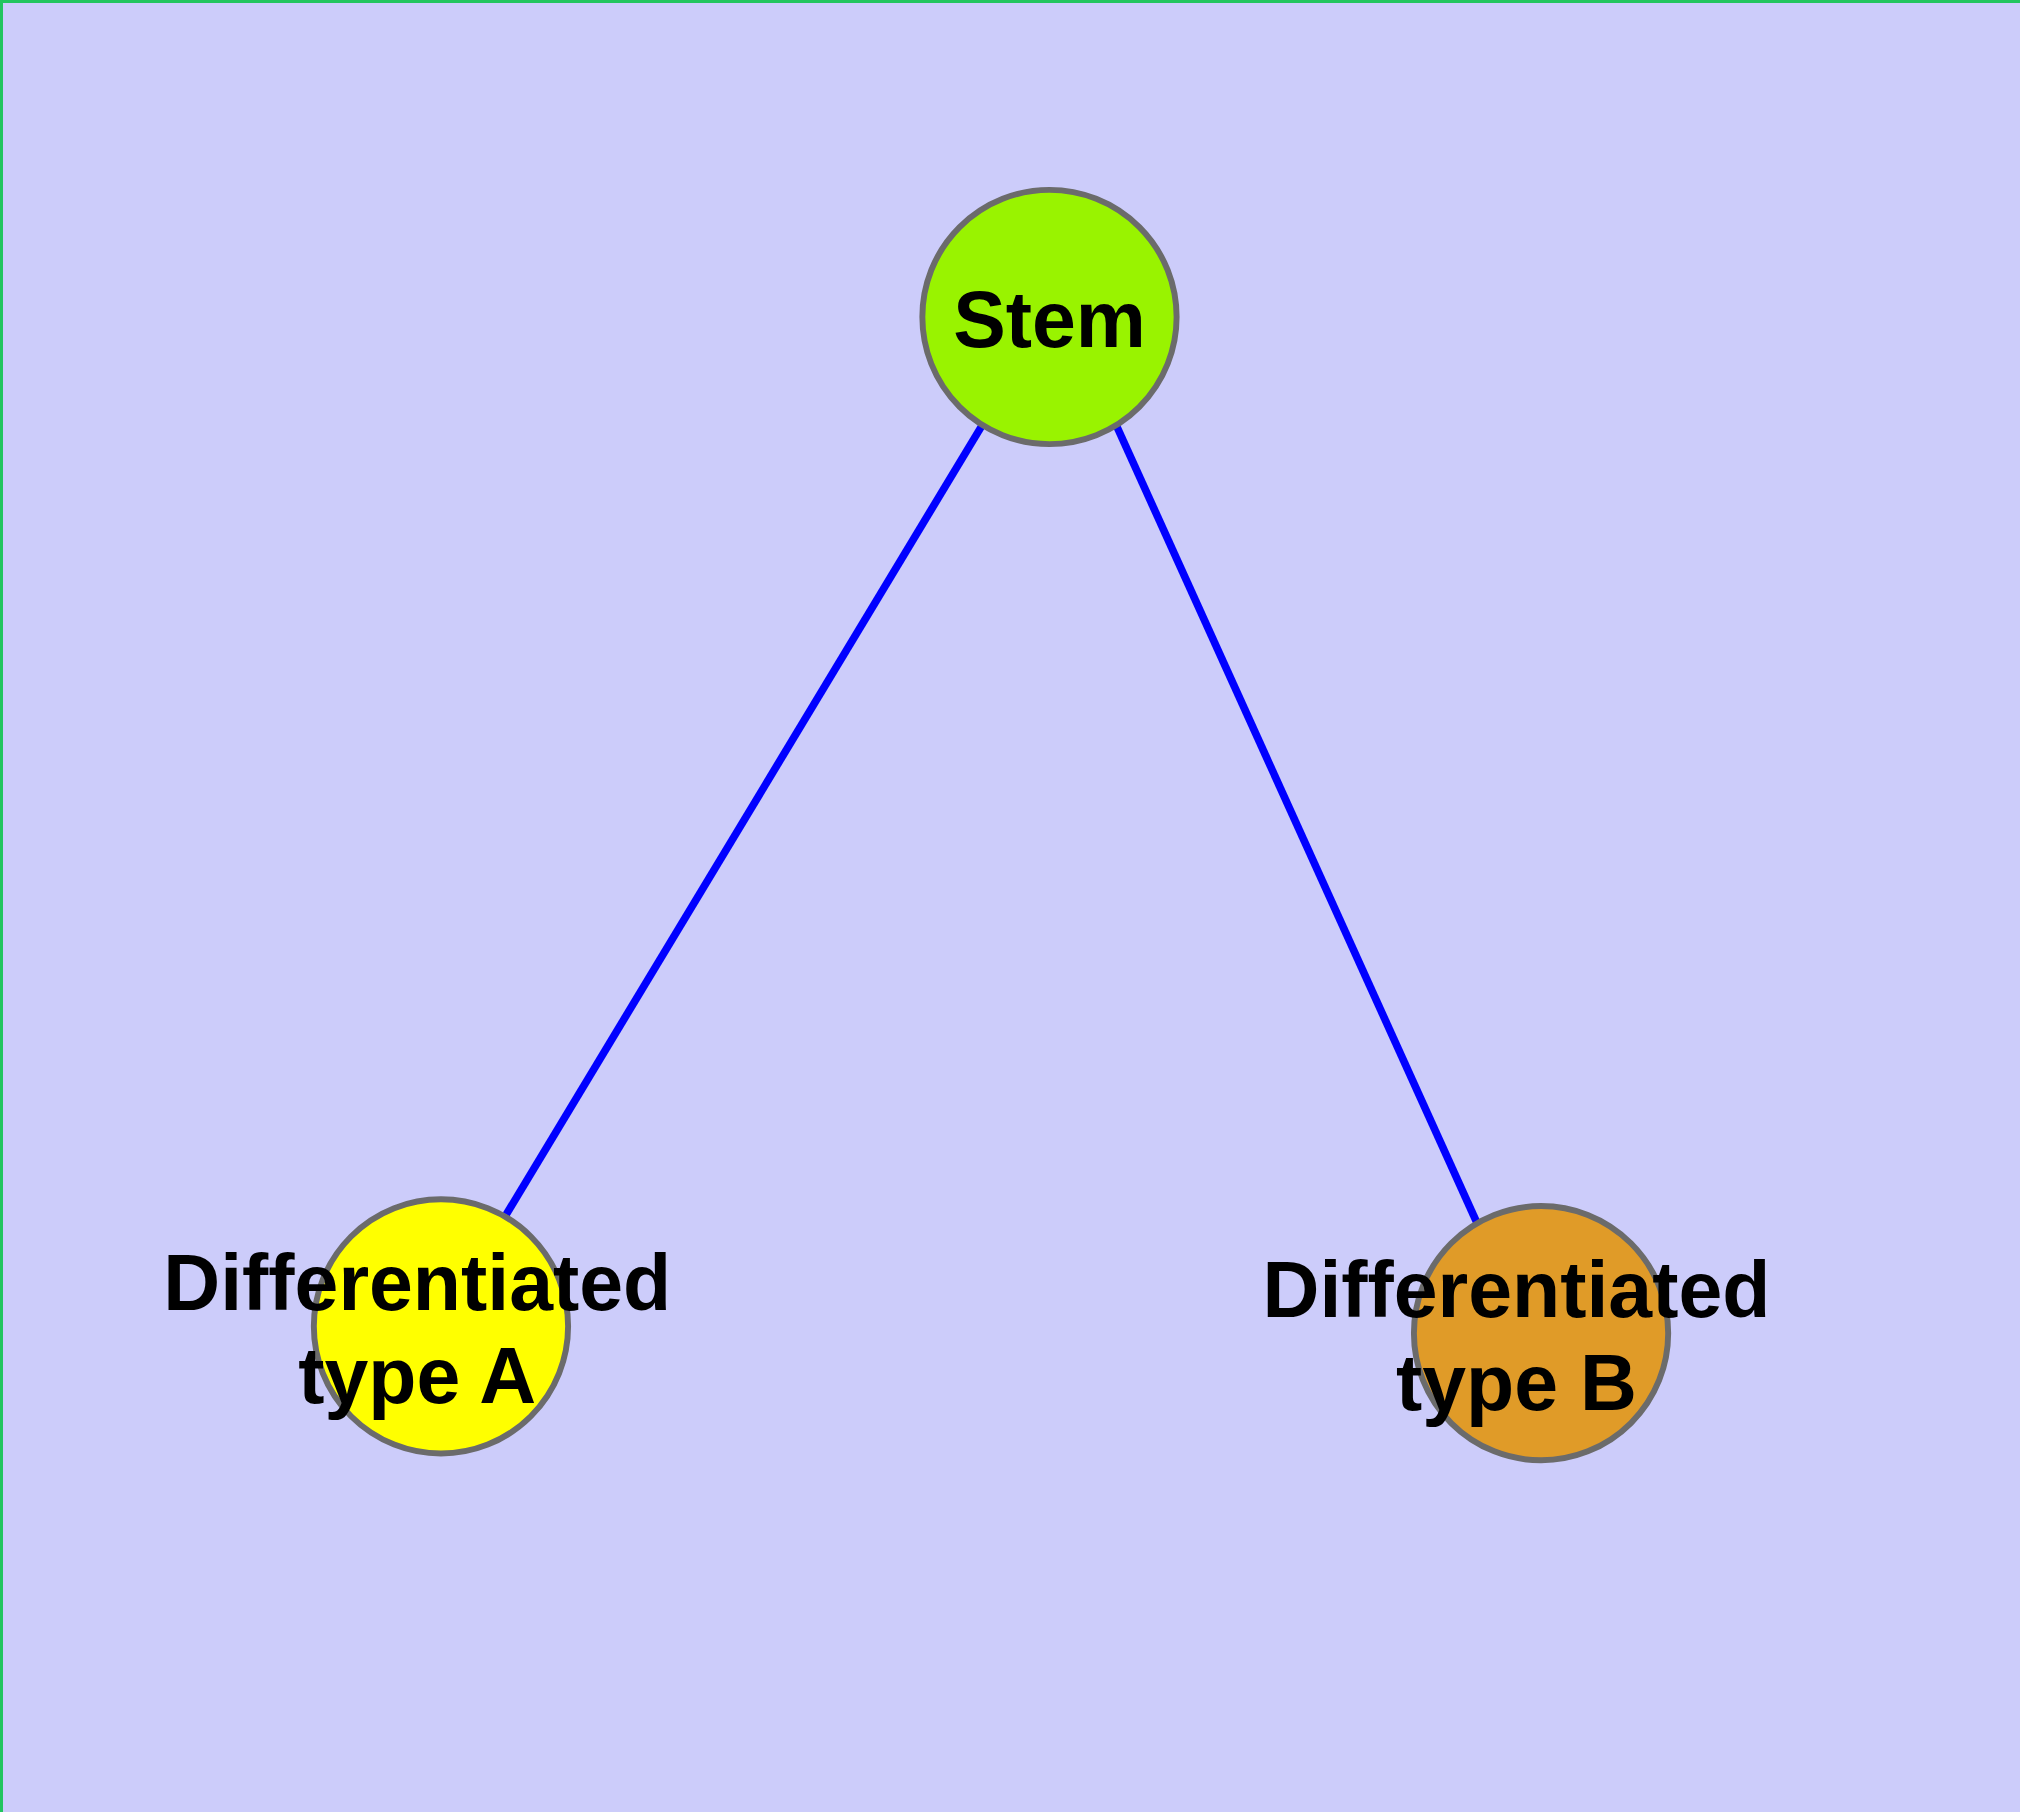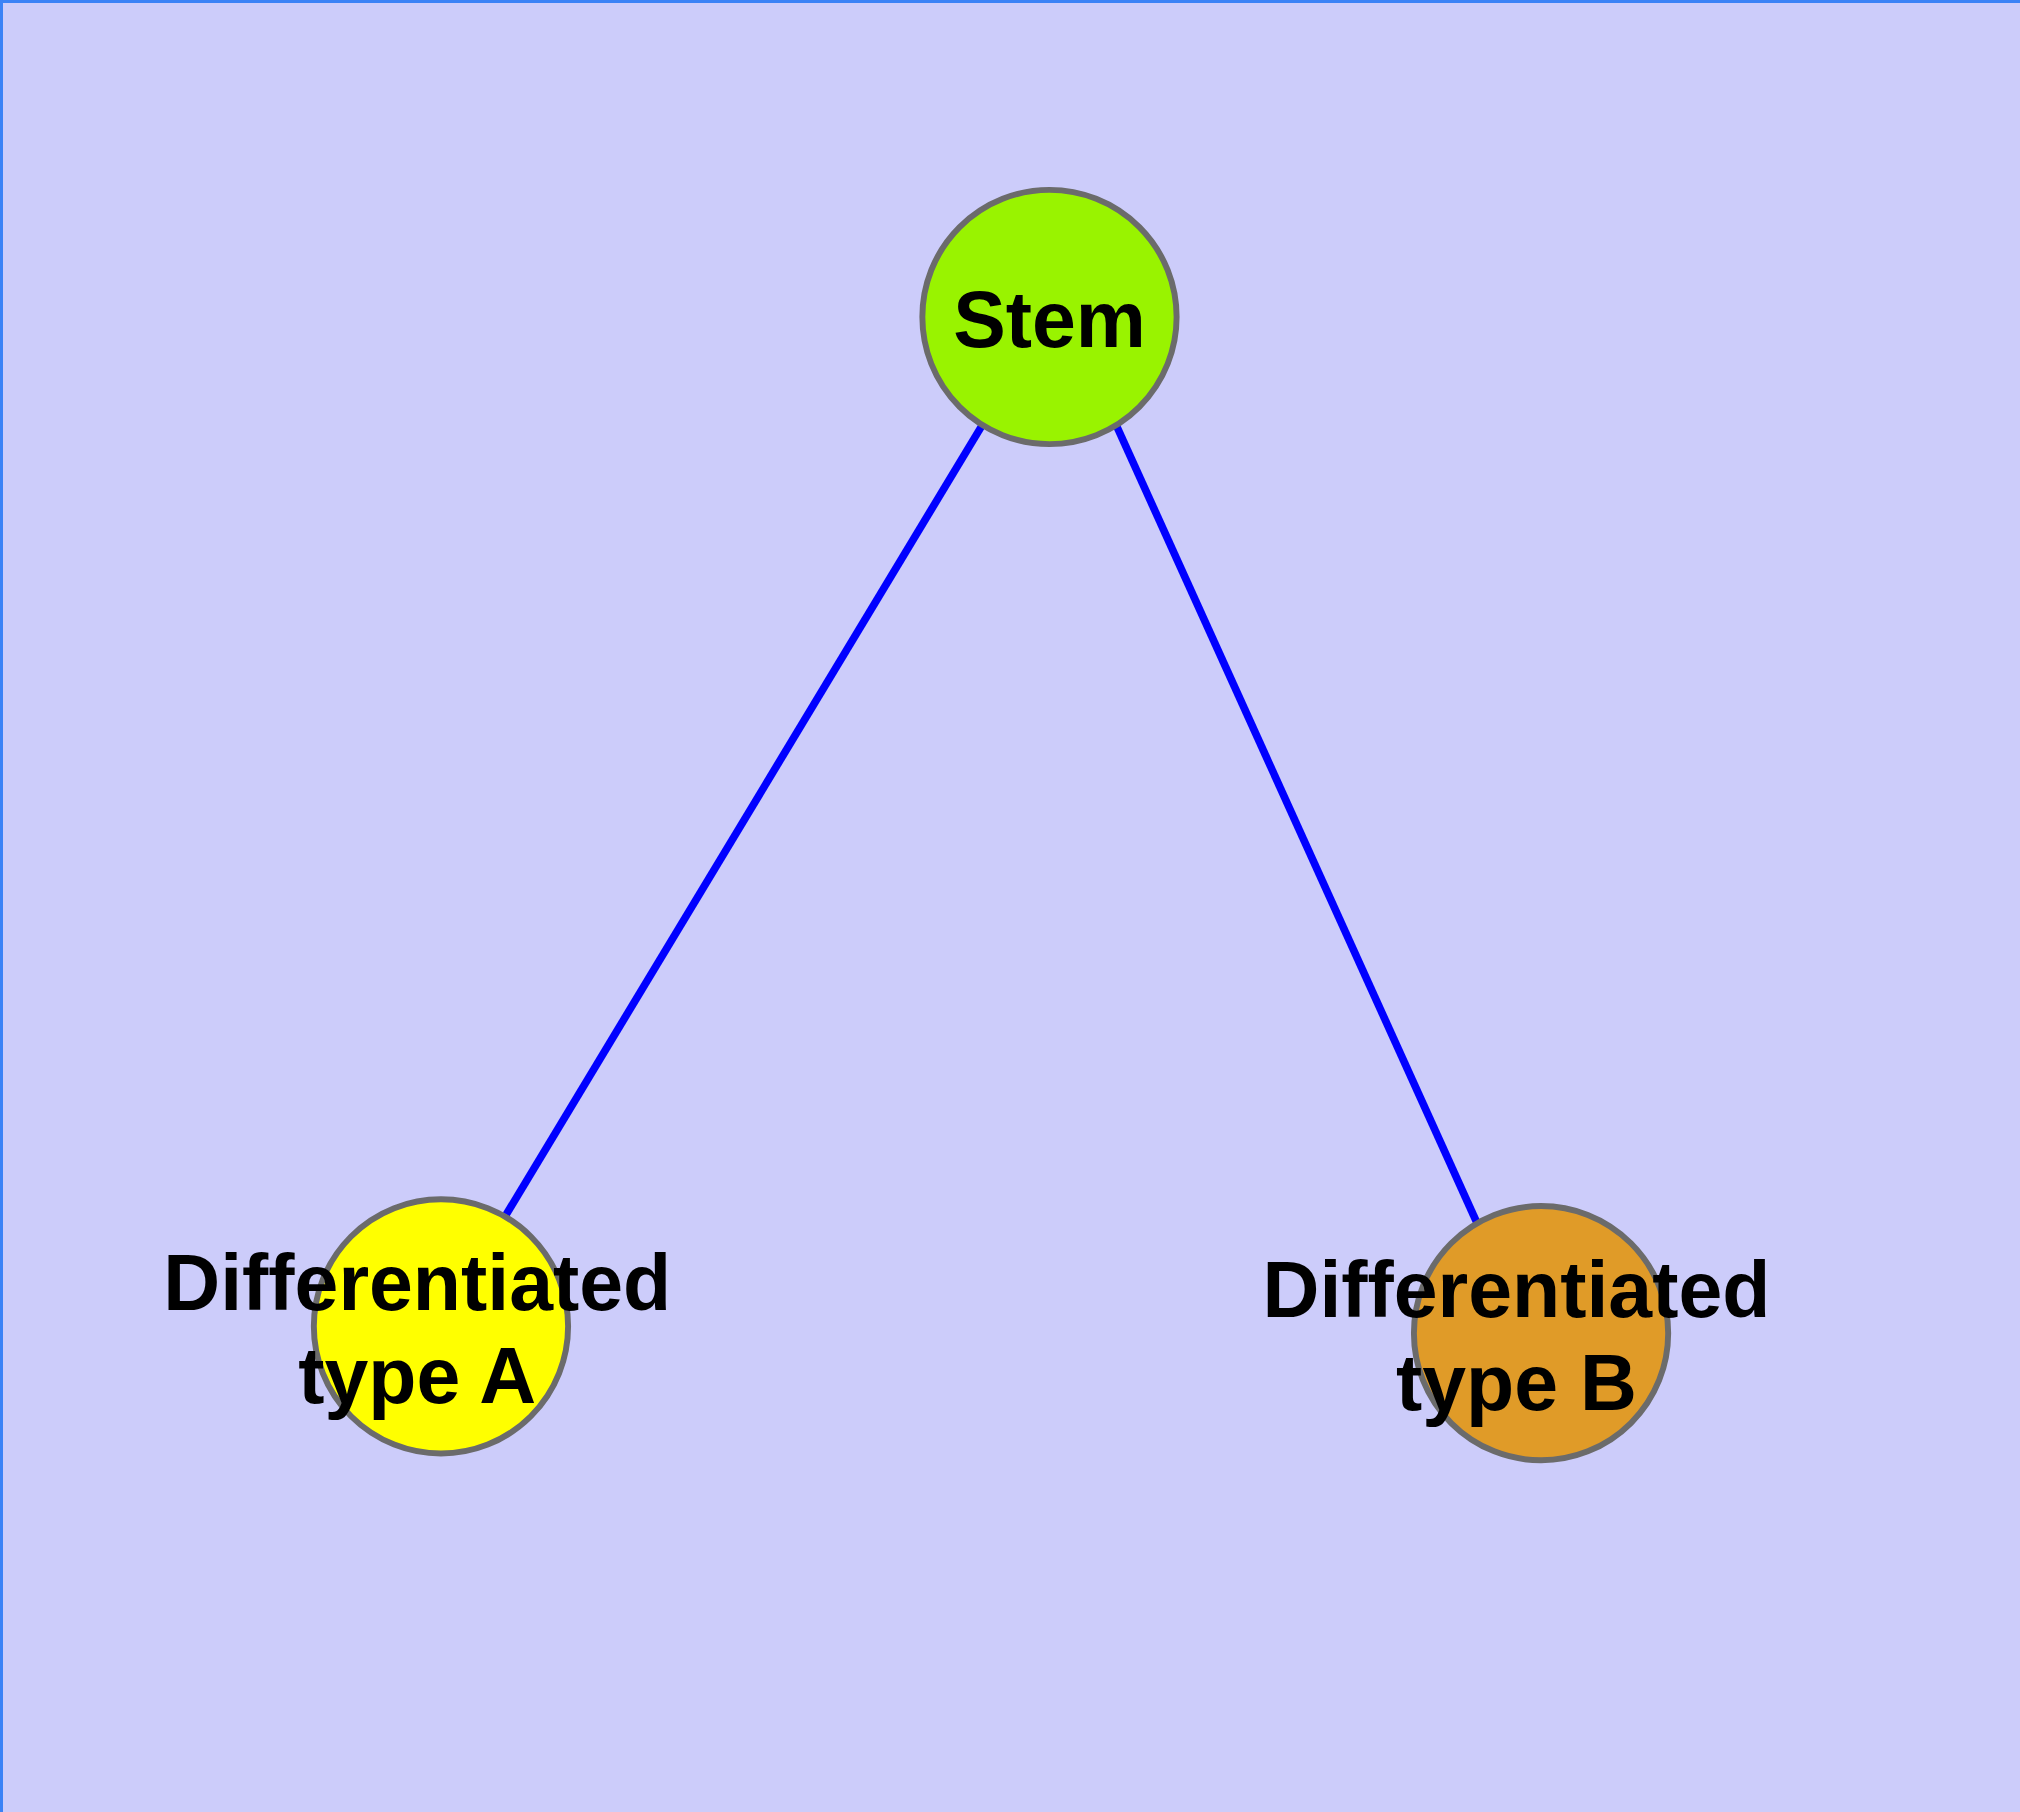--- a/index.html
+++ b/index.html
@@ -5,21 +5,21 @@
 <style>
   html, body {
     margin: 0;
     padding: 0;
     background: #ffffff;
   }
   #canvas {
     position: relative;
     width: 2021px;
     height: 1812px;
-    background: #3b82f6;
+    background: #22c55e;
     overflow: hidden;
     font-family: "Liberation Sans", sans-serif;
   }
   #plot-area {
     position: absolute;
     left: 2.5px;
     top: 2.5px;
     width: 2018px;
     height: 1810px;
     background: #ccccfa;

